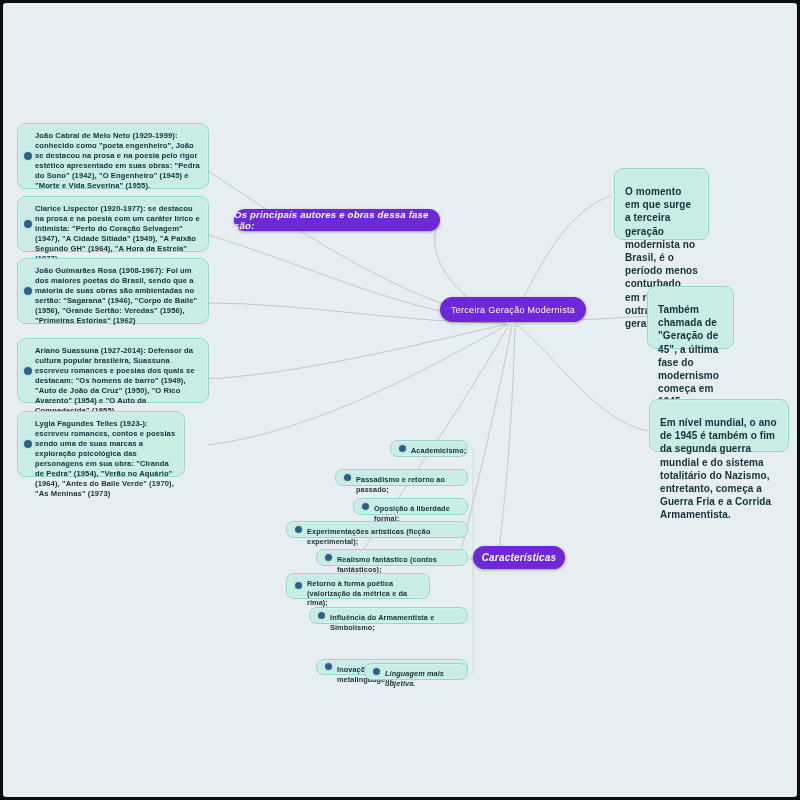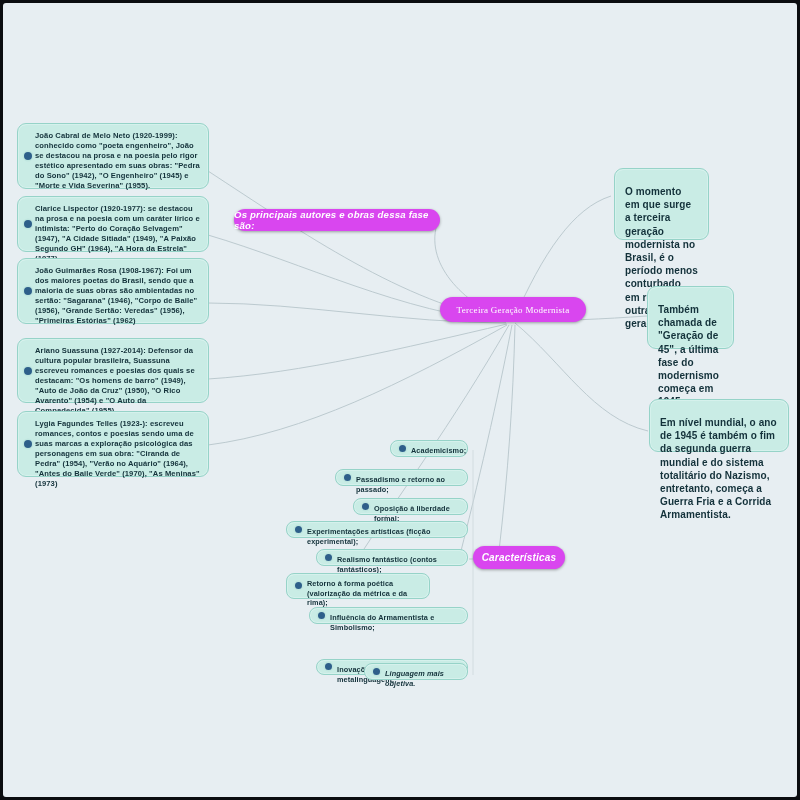--- a/index.html
+++ b/index.html
@@ -70,21 +70,21 @@
     border-radius:8px;
     display:flex;
     align-items:flex-start;
   }
   .charac .bullet{left:8px;top:50%;margin-top:-4px;width:7px;height:7px;}
 
   
   .pill{
     position:absolute;
     box-sizing:border-box;
-    background:#d946ef;
+    background:#6d28d9;
     color:#ffffff;
     border-radius:999px;
     display:flex;
     align-items:center;
     justify-content:center;
     font-weight:700;
     letter-spacing:.2px;
     box-shadow:0 1px 3px rgba(0,0,0,.35);
   }
   .pill.italic{font-style:italic;}
@@ -134,21 +134,21 @@
   <div class="note wavy author" style="left:14px; top:255px; width:192px; height:66px;">
     <span class="bullet"></span>
     <span class="txt">João Guimarães Rosa (1908-1967): Foi um dos maiores poetas do Brasil, sendo que a maioria de suas obras são ambientadas no sertão: "Sagarana" (1946), "Corpo de Baile" (1956), "Grande Sertão: Veredas" (1956), "Primeiras Estórias" (1962)</span>
   </div>
 
   <div class="note wavy author" style="left:14px; top:335px; width:192px; height:65px;">
     <span class="bullet"></span>
     <span class="txt">Ariano Suassuna (1927-2014): Defensor da cultura popular brasileira, Suassuna escreveu romances e poesias dos quais se destacam: "Os homens de barro" (1949), "Auto de João da Cruz" (1950), "O Rico Avarento" (1954) e "O Auto da Compadecida" (1955).</span>
   </div>
 
-  <div class="note wavy author" style="left:14px; top:408px; width:192px; height:66px;">
+  <div class="note wavy author" style="left:14px; top:408px; width:168px; height:66px;">
     <span class="bullet"></span>
     <span class="txt">Lygia Fagundes Telles (1923-): escreveu romances, contos e poesias sendo uma de suas marcas a exploração psicológica das personagens em sua obra: "Ciranda de Pedra" (1954), "Verão no Aquário" (1964), "Antes do Baile Verde" (1970), "As Meninas" (1973)</span>
   </div>
 
   <div class="note wavy info" style="left:611px; top:165px; width:95px; height:72px;">
     <span class="txt">O momento em que surge a terceira geração modernista no Brasil, é o período menos conturbado em relação às outras duas gerações.</span>
   </div>
 
   <div class="note wavy info" style="left:644px; top:283px; width:87px; height:63px;">
     <span class="txt">Também chamada de "Geração de 45", a última fase do modernismo começa em 1945 e se estende até 1980</span>
@@ -200,21 +200,21 @@
 
   <div class="note wavy charac" style="left:361px; top:660px; width:104px; height:17px;font-style:italic;">
     <span class="bullet"></span>
     <span class="txt">Linguagem mais objetiva.</span>
   </div>
 
   <div class="pill italic" id="node-autores" style="left:231px; top:206px; width:206px; height:22px;">
     <span>Os principais autores e obras dessa fase são:</span>
   </div>
 
-  <div class="pill" id="node-root" style="left:437px; top:294px; width:146px; height:25px;font-family:Liberation Serif, serif;">
+  <div class="pill" id="node-root" style="left:437px; top:294px; width:146px; height:25px;">
     <span>Terceira Geração Modernista</span>
   </div>
 
   <div class="pill italic" id="node-caracteristicas" style="left:470px; top:543px; width:92px; height:23px;">
     <span>Características</span>
   </div>
 
 </div>
 
 </body></html>

